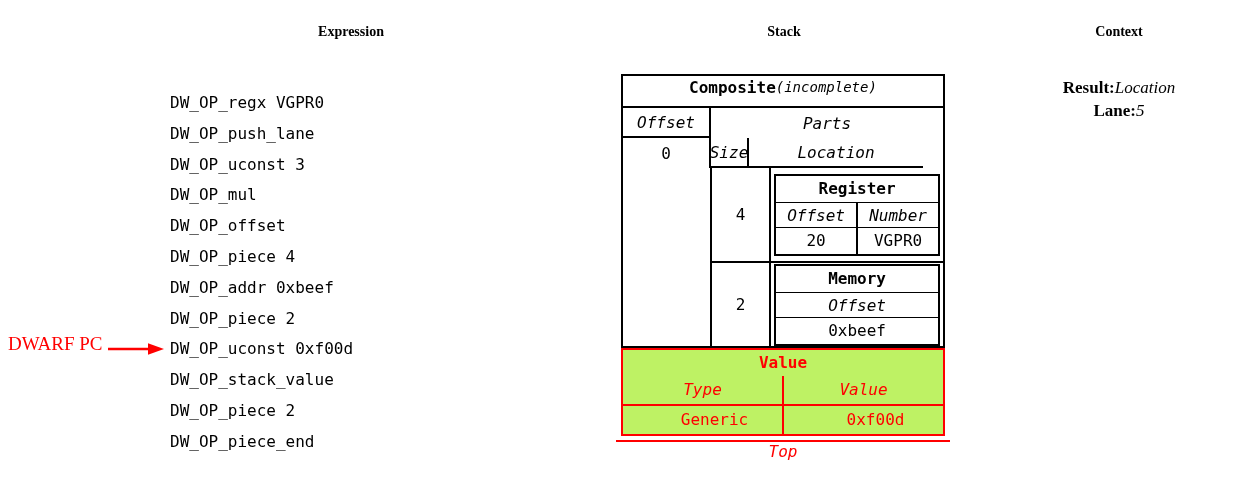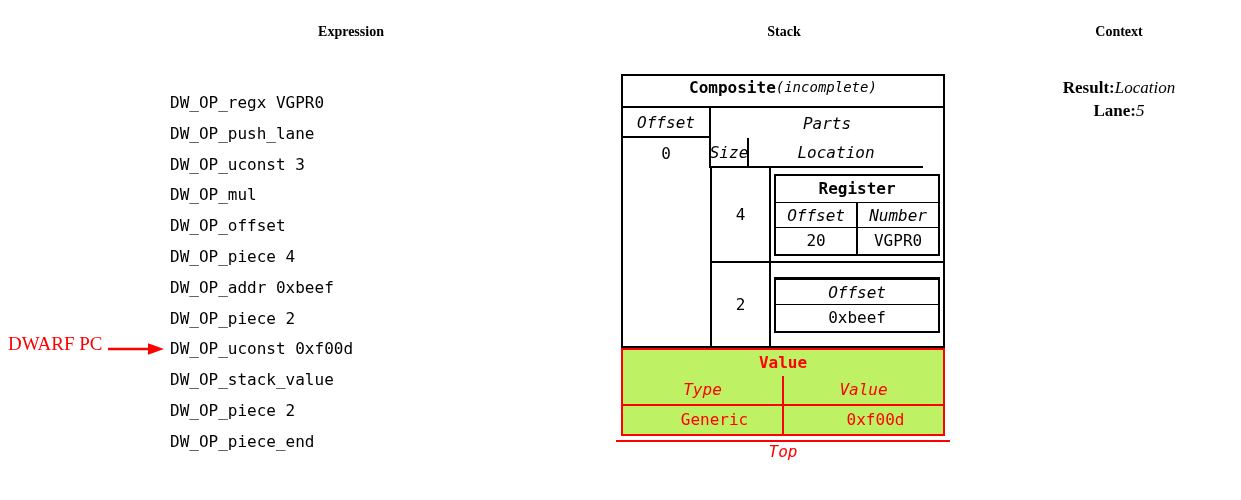--- a/index.html
+++ b/index.html
@@ -301,20 +301,21 @@
         </div>
       </div>
     </div>
   </div>
 
   <div class="part-row" id="part-row-memory">
     <div class="part-offset-spacer"></div>
     <div class="part-size">2</div>
     <div class="part-location">
       <div class="loc-box">
+        <div class="loc-title">Memory</div>
         <div class="loc-subrow">
           <div class="loc-sub">Offset</div>
         </div>
         <div class="loc-valrow">
           <div class="loc-val">0xbeef</div>
         </div>
       </div>
     </div>
   </div>
 

